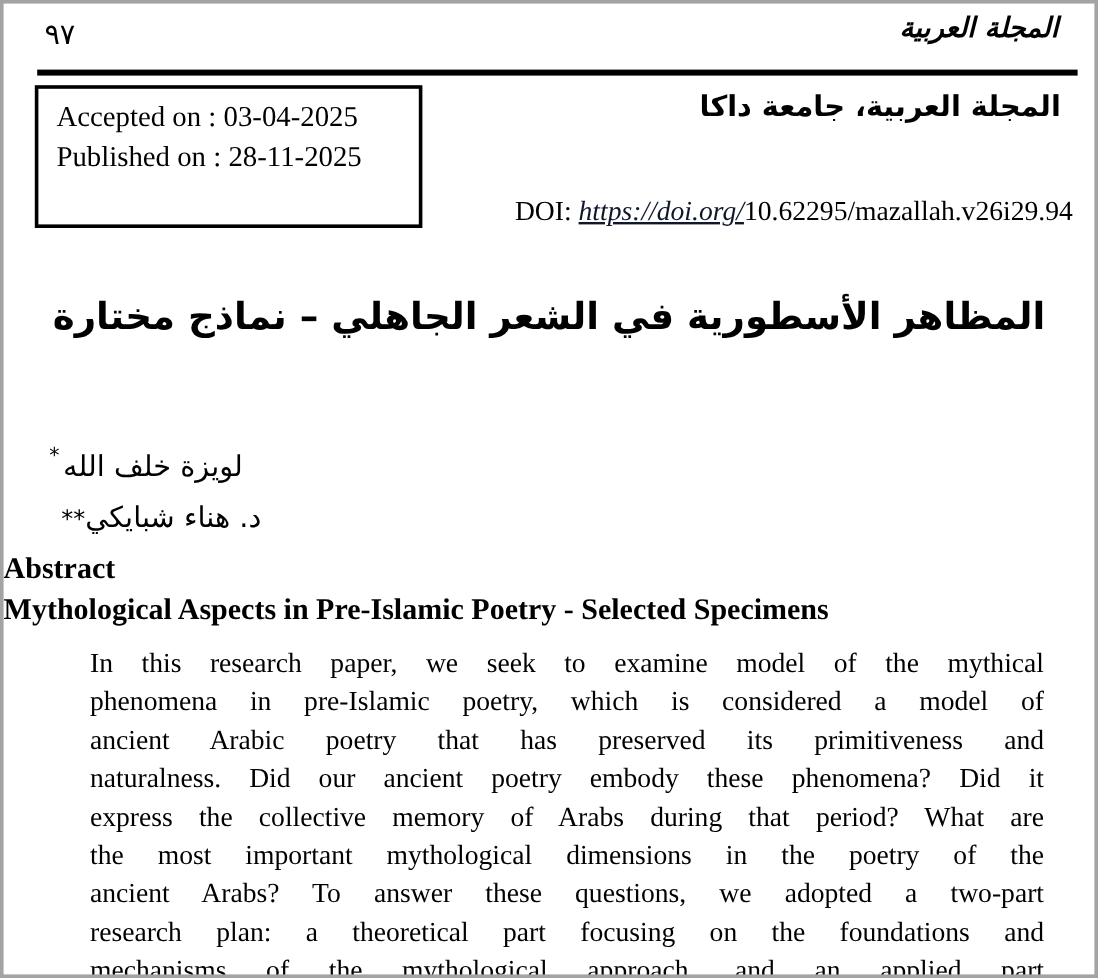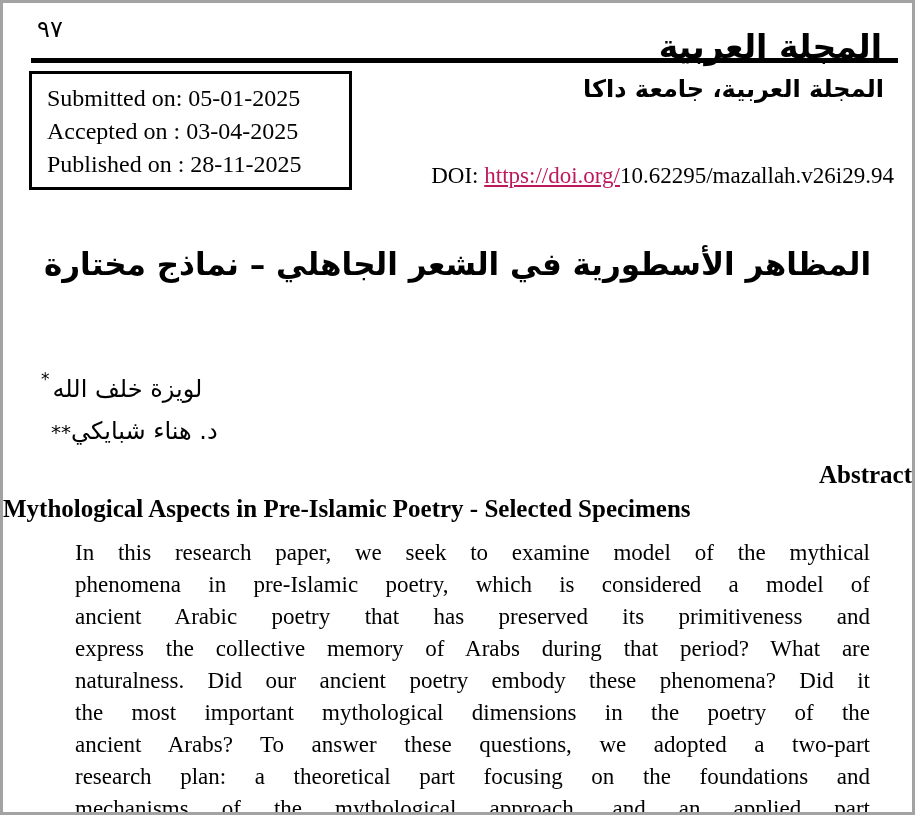--- a/index.html
+++ b/index.html
@@ -14,22 +14,22 @@
     color: #000;
   }
   .ar { direction: rtl; unicode-bidi: embed; font-family: "DejaVu Sans", sans-serif; }
 
   .page-number {
     position: absolute; left: 34px; top: 12px;
     font-family: "DejaVu Sans", sans-serif;
     font-size: 24px;
   }
   .journal-name {
-    position: absolute; right: 30px; top: 24px;
-    font-size: 33px; font-weight: bold;
+    position: absolute; right: 30px; top: 8px;
+    font-size: 23px; font-weight: bold; font-style: italic;
   }
   .header-rule {
     position: absolute; left: 28px; top: 55px;
     width: 867px; height: 5px; background: #000;
   }
 
   .dates-box {
     position: absolute; left: 26px; top: 68px;
     width: 323px; height: 119px;
     border: 3px solid #000;
@@ -46,42 +46,42 @@
   .issue-info {
     position: absolute; right: 25px; top: 116px;
     font-size: 22px;
   }
   .doi-line {
     position: absolute; right: 18px; top: 160px;
     font-family: "Liberation Serif", serif;
     font-size: 23px;
     white-space: nowrap;
   }
-  .doi-link { text-decoration: underline; color: #be185d; }
+  .doi-link { text-decoration: underline; color: #0f172a; font-style: italic; }
 
   .article-title {
     position: absolute; left: 0; top: 243px;
     width: 100%; text-align: center;
     font-size: 31px; font-weight: bold;
   }
 
   .author-line { position: absolute; font-size: 24px; white-space: nowrap; }
   .author-line-1 { left: 35px; top: 372px; }
   .author-line-2 { left: 48px; top: 414px; }
   .author-marker-sup {
     display: inline-block;
     font-size: 17px;
     position: relative; top: -12px;
     padding: 0 3px;
   }
   .author-marker-inline { font-size: 20px; letter-spacing: 2px; }
 
   .abstract-heading {
     position: absolute; left: 0; top: 458px;
-    width: 100%; text-align: right;
+    width: 100%; text-align: left;
     font-family: "Liberation Serif", serif;
     font-size: 25px; font-weight: bold;
   }
   .english-title {
     position: absolute; left: 0; top: 492px;
     width: 100%; text-align: left;
     font-family: "Liberation Serif", serif;
     font-size: 25px; font-weight: bold;
   }
 
@@ -101,21 +101,20 @@
 
 <div id="page">
 
   <div class="page-number ar">٩٧</div>
 
   <div class="journal-name ar">المجلة العربية</div>
 
   <div class="header-rule"></div>
 
   <div class="dates-box">
-    <div>Submitted on: 05-01-2025</div>
     <div>Accepted on : 03-04-2025</div>
     <div>Published on : 28-11-2025</div>
   </div>
 
   <div class="journal-affiliation ar">المجلة العربية، جامعة داكا</div>
 
 
   <div class="doi-line"><span>DOI: </span><span class="doi-link">https://doi.org/</span><span>10.62295/mazallah.v26i29.94</span></div>
 
   <div class="article-title ar">المظاهر الأسطورية في الشعر الجاهلي – نماذج مختارة</div>
@@ -125,21 +124,21 @@
   <div class="author-line author-line-2 ar"><span>د. هناء شبايكي</span><span class="author-marker-inline">**</span></div>
 
   <div class="abstract-heading">Abstract</div>
 
   <div class="english-title">Mythological Aspects in Pre-Islamic Poetry - Selected Specimens</div>
 
   <div class="abstract-body">
     <div class="abstract-line">In this research paper, we seek to examine model of the mythical</div>
     <div class="abstract-line">phenomena in pre-Islamic poetry, which is considered a model of</div>
     <div class="abstract-line">ancient Arabic poetry that has preserved its primitiveness and</div>
+    <div class="abstract-line">naturalness. Did our ancient poetry embody these phenomena? Did it</div>
     <div class="abstract-line">express the collective memory of Arabs during that period? What are</div>
-    <div class="abstract-line">naturalness. Did our ancient poetry embody these phenomena? Did it</div>
     <div class="abstract-line">the most important mythological dimensions in the poetry of the</div>
     <div class="abstract-line">ancient Arabs? To answer these questions, we adopted a two-part</div>
     <div class="abstract-line">research plan: a theoretical part focusing on the foundations and</div>
     <div class="abstract-line">mechanisms of the mythological approach, and an applied part</div>
   </div>
 
 </div>
 
 </body></html>

